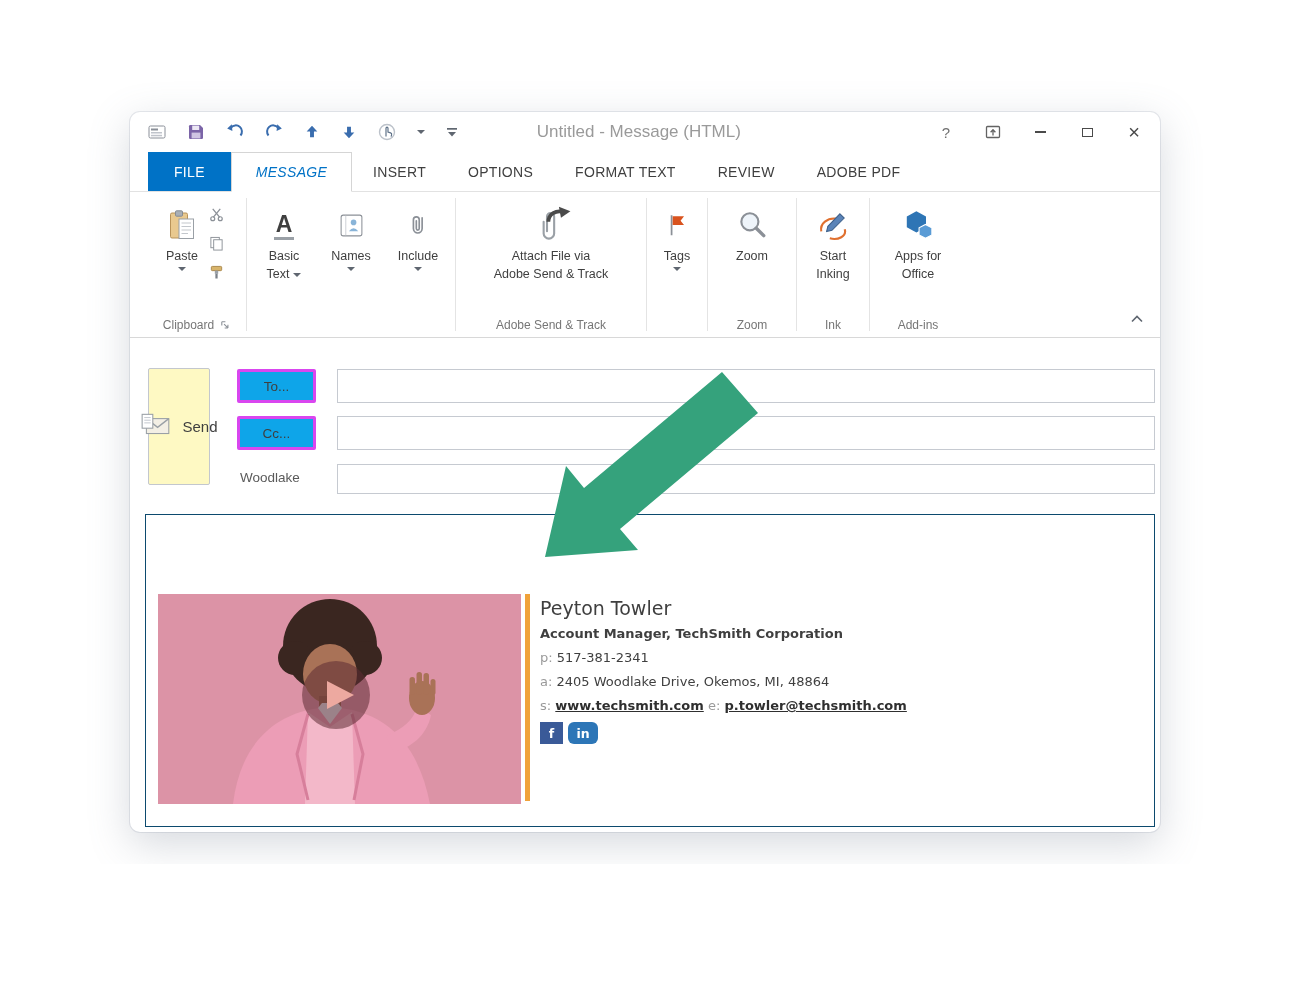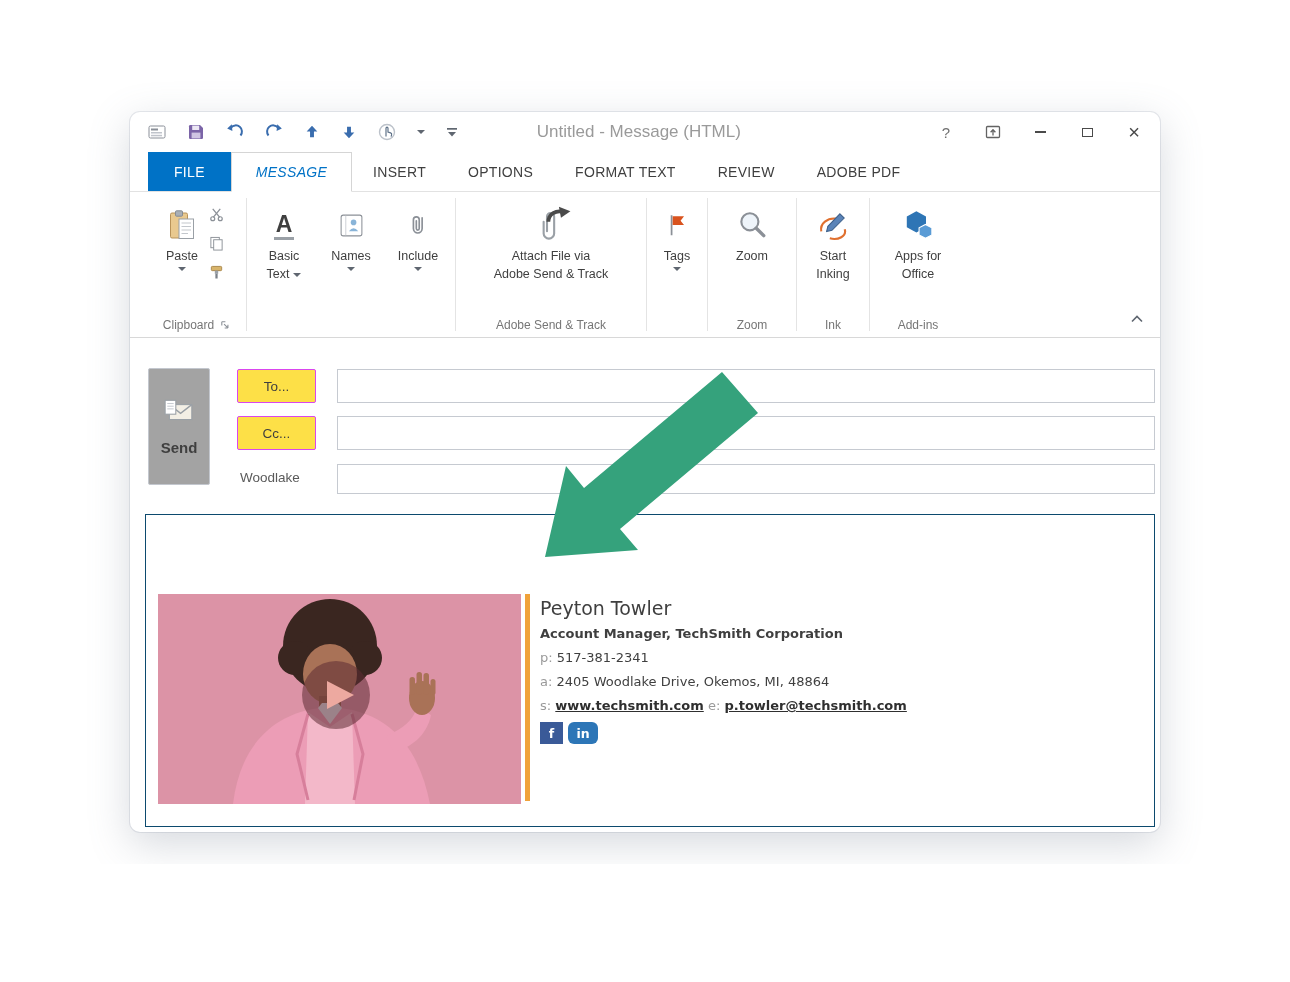--- a/index.html
+++ b/index.html
@@ -53,27 +53,27 @@
   .icon-slot { height:42px; display:flex; align-items:center; justify-content:center; }
   .minicol { display:flex; flex-direction:column; gap:4px; padding-top:2px; }
   .minibtn { width:28px; height:25px; display:flex; align-items:center; justify-content:center; }
   .aicon { font-size:23px; font-weight:bold; color:#3f3f3f; border-bottom:3px solid #9aa0a6; line-height:26px; padding:0 2px; }
   .collapse-ribbon { position:absolute; right:16px; bottom:10px; }
 
   
   .compose { position:relative; height:176px; background:#fff; }
   .send-btn {
     position:absolute; left:18px; top:30px; width:62px; height:117px;
-    border:1px solid #c3c7ce; background:#a3a3a3; border-radius:2px;
-    display:flex; flex-direction:column; align-items:center; justify-content:center; gap:10px;font-weight:bold;
+    border:1px solid #c3c7ce; background:#fef9c3; border-radius:2px;
+    display:flex; flex-direction:row; align-items:center; justify-content:center; gap:10px;
   }
   .send-btn .blabel { font-size:15px; color:#3f3f3f; }
   .field-btn {
     position:absolute; left:107px; width:79px; height:34px;
-    border:1px solid #d946ef; background:#fde047; border-radius:2px;
+    border:3px solid #d946ef; background:#0ea5e9; border-radius:2px;
     display:flex; align-items:center; justify-content:center; font-size:13.5px; color:#3f3f3f;
   }
   .addr-field {
     position:absolute; left:207px; width:818px; height:34px;
     border:1px solid #c6cad1; background:#fff; font-size:14px; padding:0 8px;
     font-family:"Liberation Sans",sans-serif; outline:none;
   }
   .subject-label { position:absolute; left:110px; top:132px; font-size:13.5px; color:#5a5a5a; }
 
   

